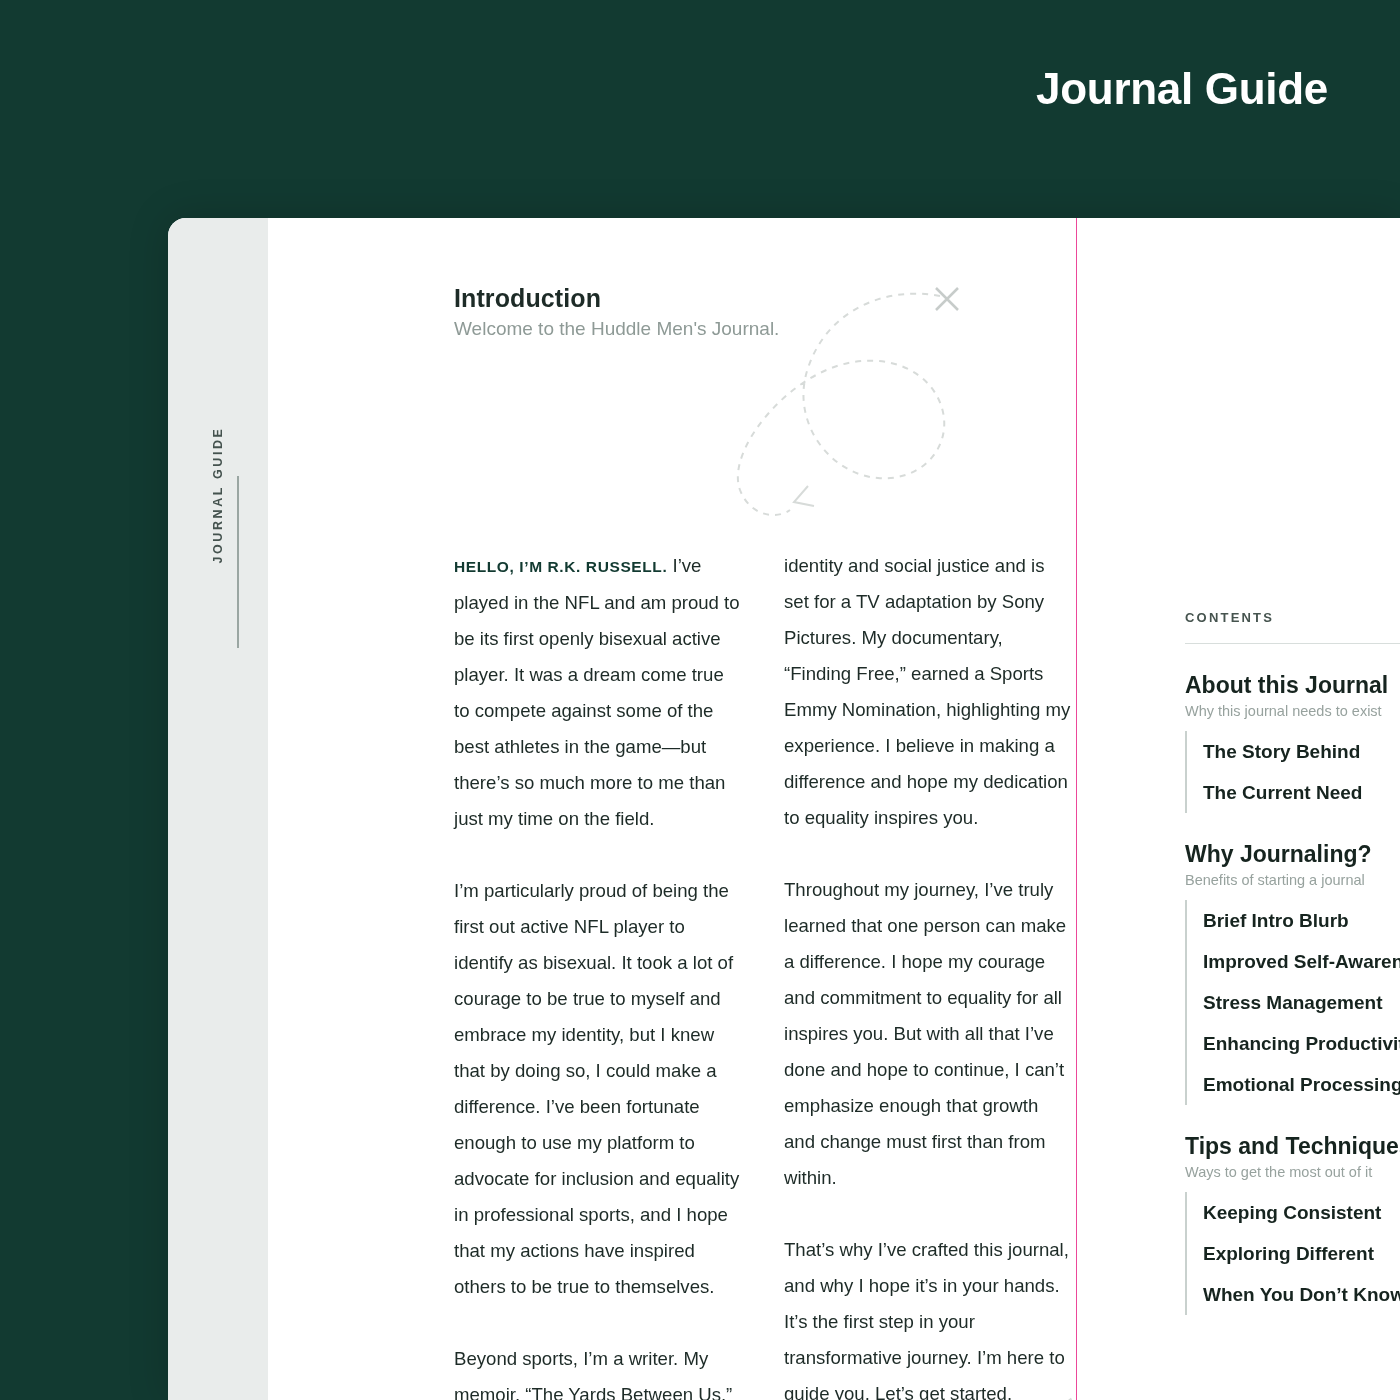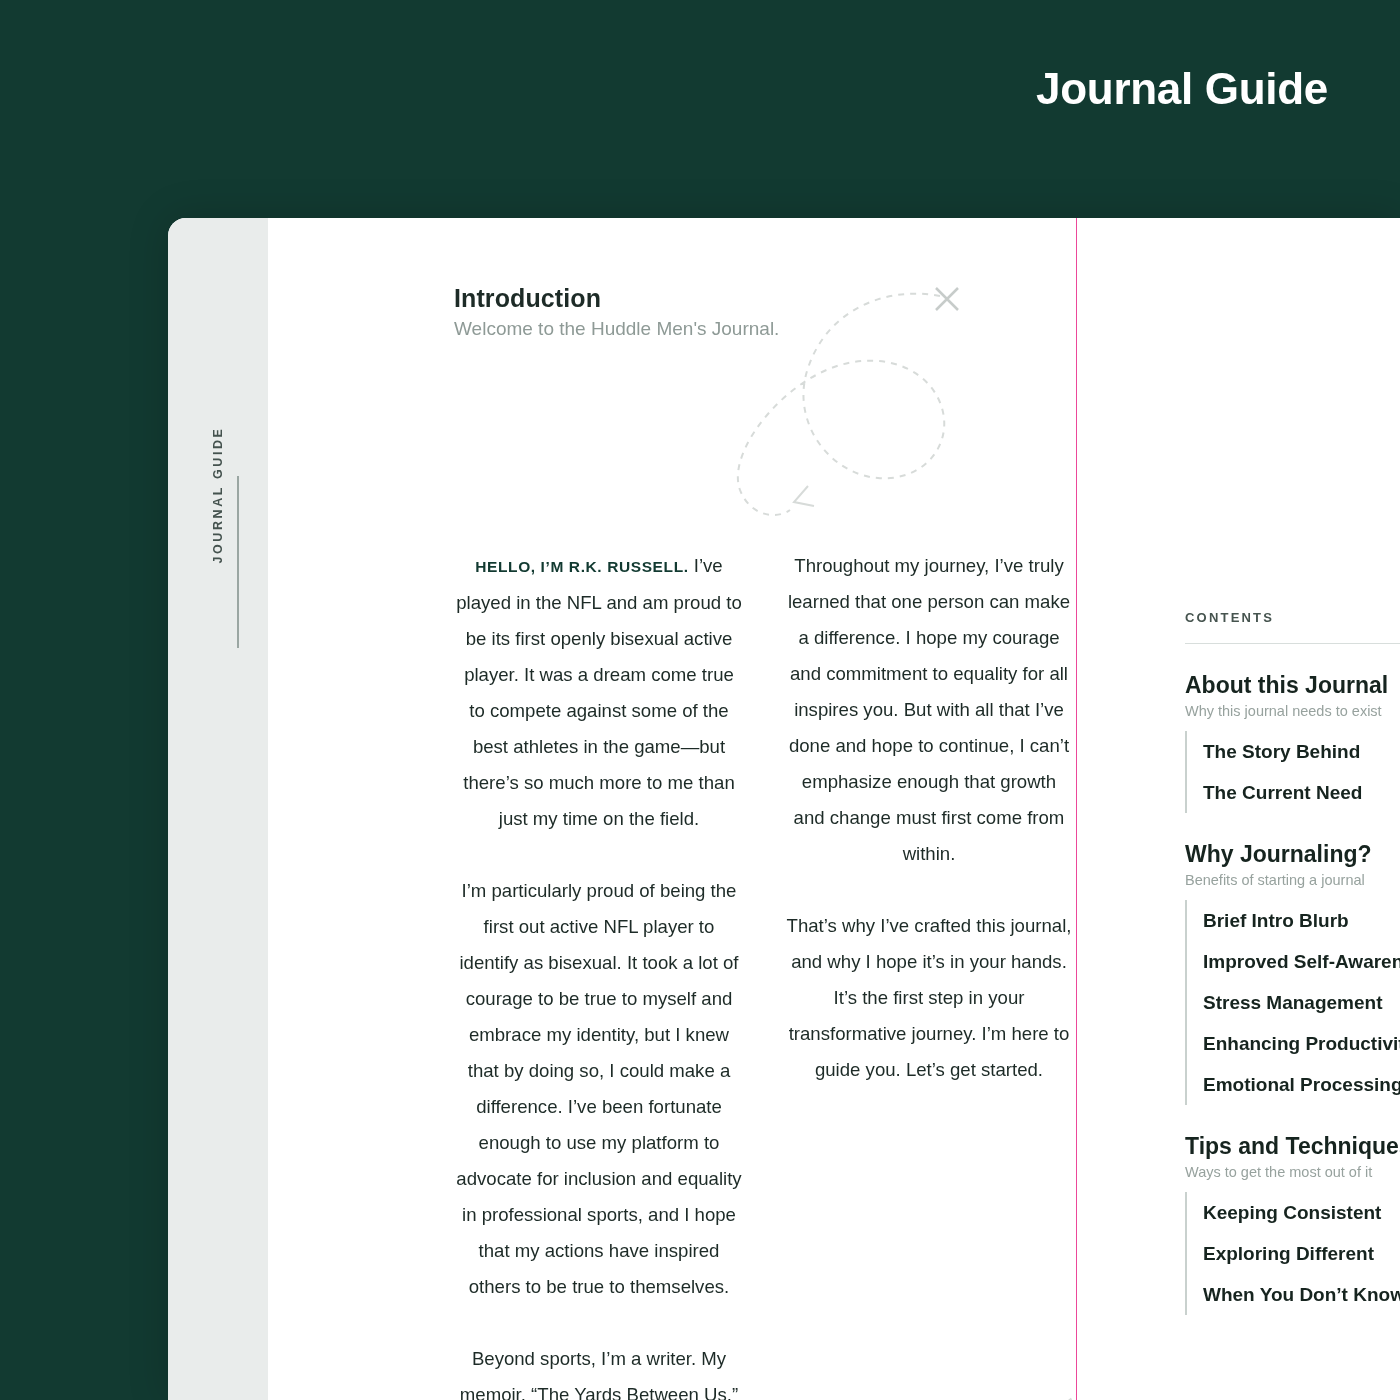--- a/index.html
+++ b/index.html
@@ -131,21 +131,20 @@
     gap: 40px;
   }
   .col {
     width: 290px;
   }
   .col p {
     margin: 0 0 36px 0;
     font-size: 18.6px;
     line-height: 36px;
     color: #1d2b27;
-    text-align: center;
   }
   .lede {
     font-weight: bold;
     font-size: 15.5px;
     letter-spacing: 0.6px;
     color: #123a31;
   }
 
   
   .contents {
@@ -234,21 +233,22 @@
       <path d="M68 40 L84 40 L84 56" stroke="#d7dbd9" stroke-width="2"></path>
     </svg>
 
     <div class="columns">
       <div class="col">
         <p><span class="lede">HELLO, I’M R.K. RUSSELL.</span><span> I’ve played in the NFL and am proud to be its first openly bisexual active player. It was a dream come true to compete against some of the best athletes in the game—but there’s so much more to me than just my time on the field.</span></p>
         <p>I’m particularly proud of being the first out active NFL player to identify as bisexual. It took a lot of courage to be true to myself and embrace my identity, but I knew that by doing so, I could make a difference. I’ve been fortunate enough to use my platform to advocate for inclusion and equality in professional sports, and I hope that my actions have inspired others to be true to themselves.</p>
         <p>Beyond sports, I’m a writer. My memoir, “The Yards Between Us,” published in May 2023, delves into</p>
       </div>
       <div class="col">
-        <p>Throughout my journey, I’ve truly learned that one person can make a difference. I hope my courage and commitment to equality for all inspires you. But with all that I’ve done and hope to continue, I can’t emphasize enough that growth and change must first come from within.</p>
+        <p>identity and social justice and is set for a TV adaptation by Sony Pictures. My documentary, “Finding Free,” earned a Sports Emmy Nomination, highlighting my experience. I believe in making a difference and hope my dedication to equality inspires you.</p>
+        <p>Throughout my journey, I’ve truly learned that one person can make a difference. I hope my courage and commitment to equality for all inspires you. But with all that I’ve done and hope to continue, I can’t emphasize enough that growth and change must first than from within.</p>
         <p>That’s why I’ve crafted this journal, and why I hope it’s in your hands. It’s the first step in your transformative journey. I’m here to guide you. Let’s get started.</p>
       </div>
     </div>
   </div>
 
   <div class="contents">
     <div class="contents-inner">
       <div class="contents-kicker">CONTENTS</div>
 
       <div class="toc-group">

